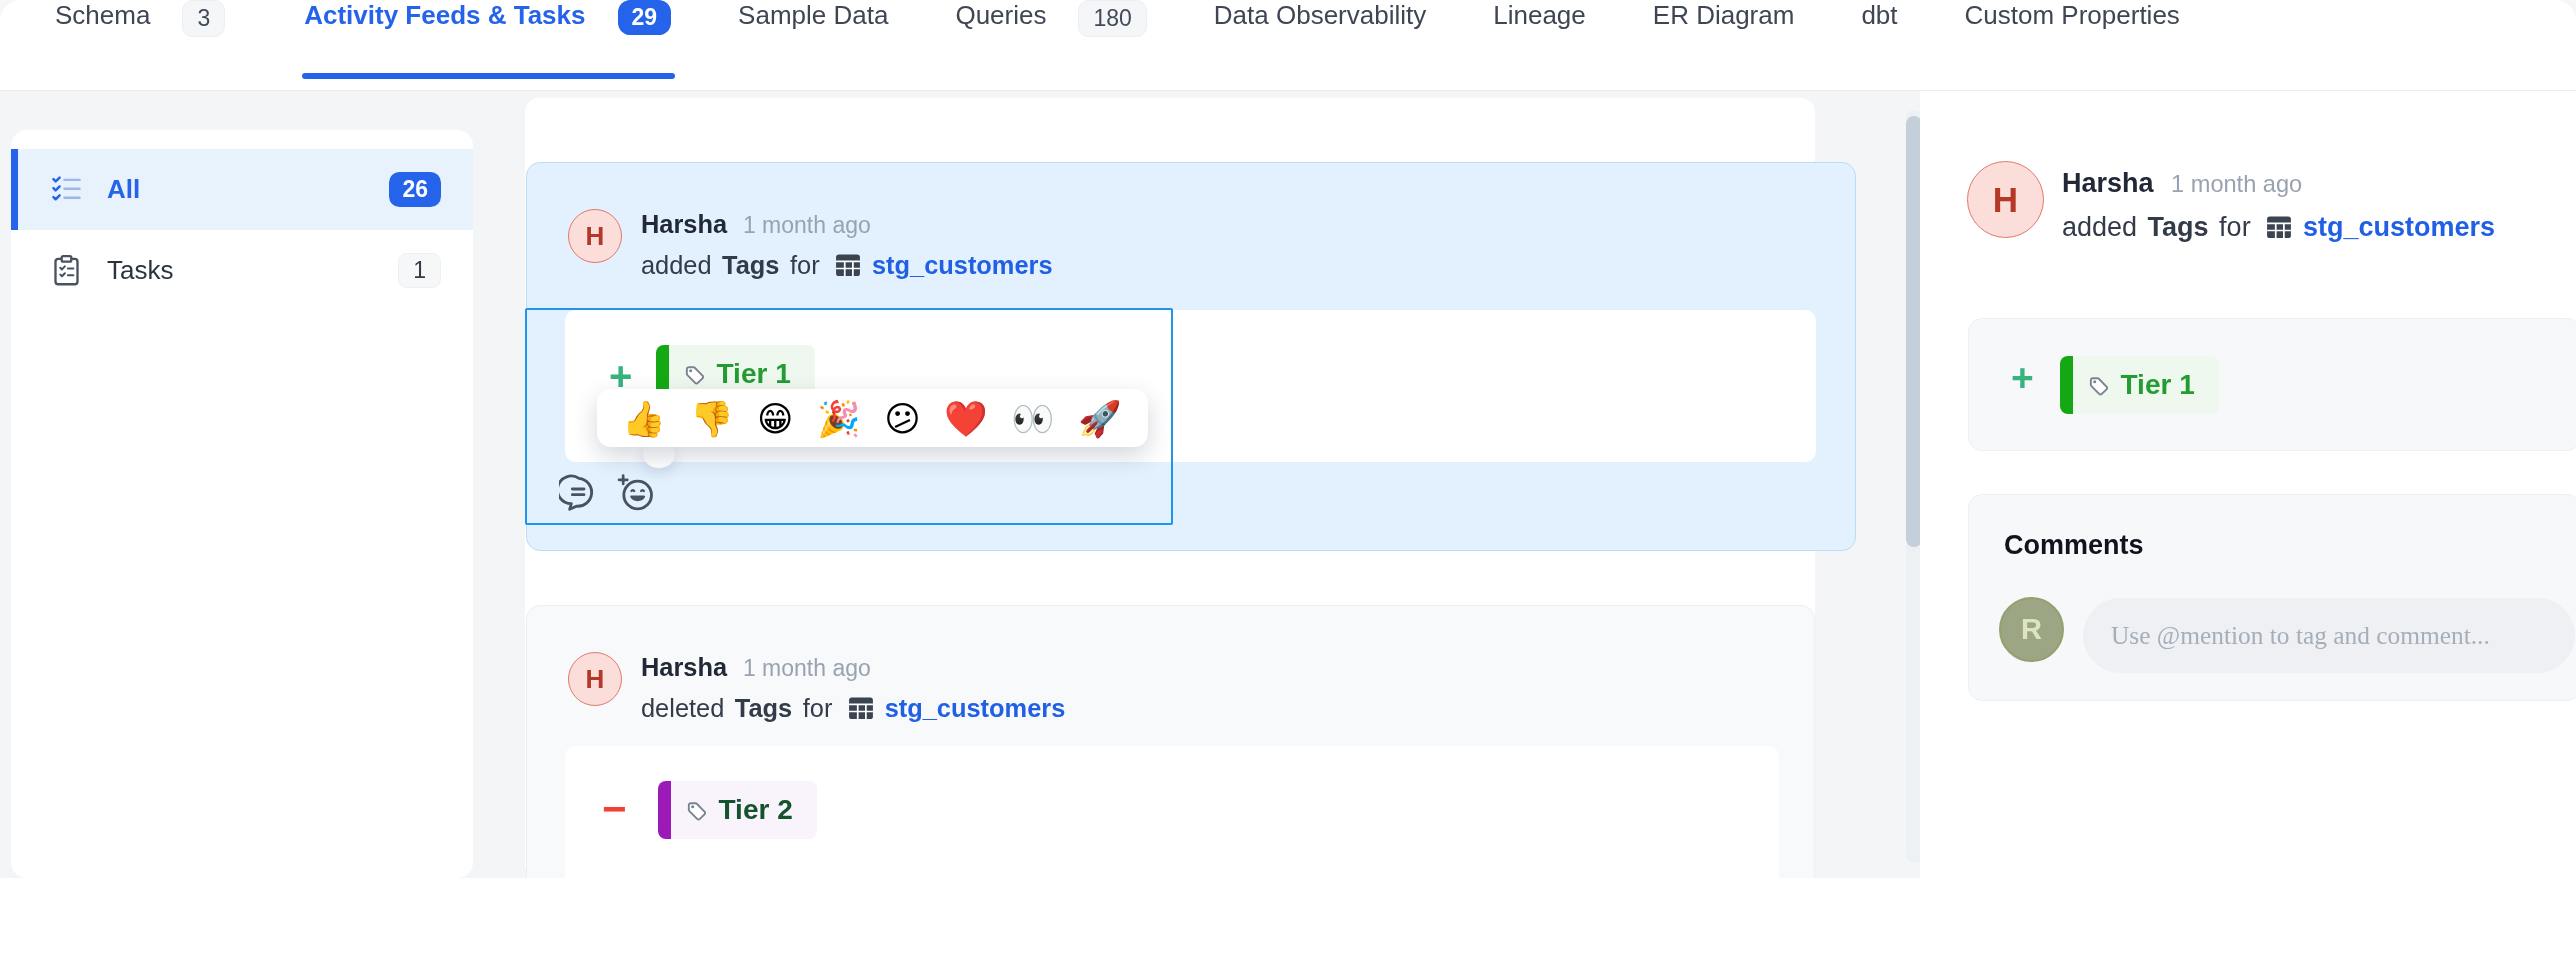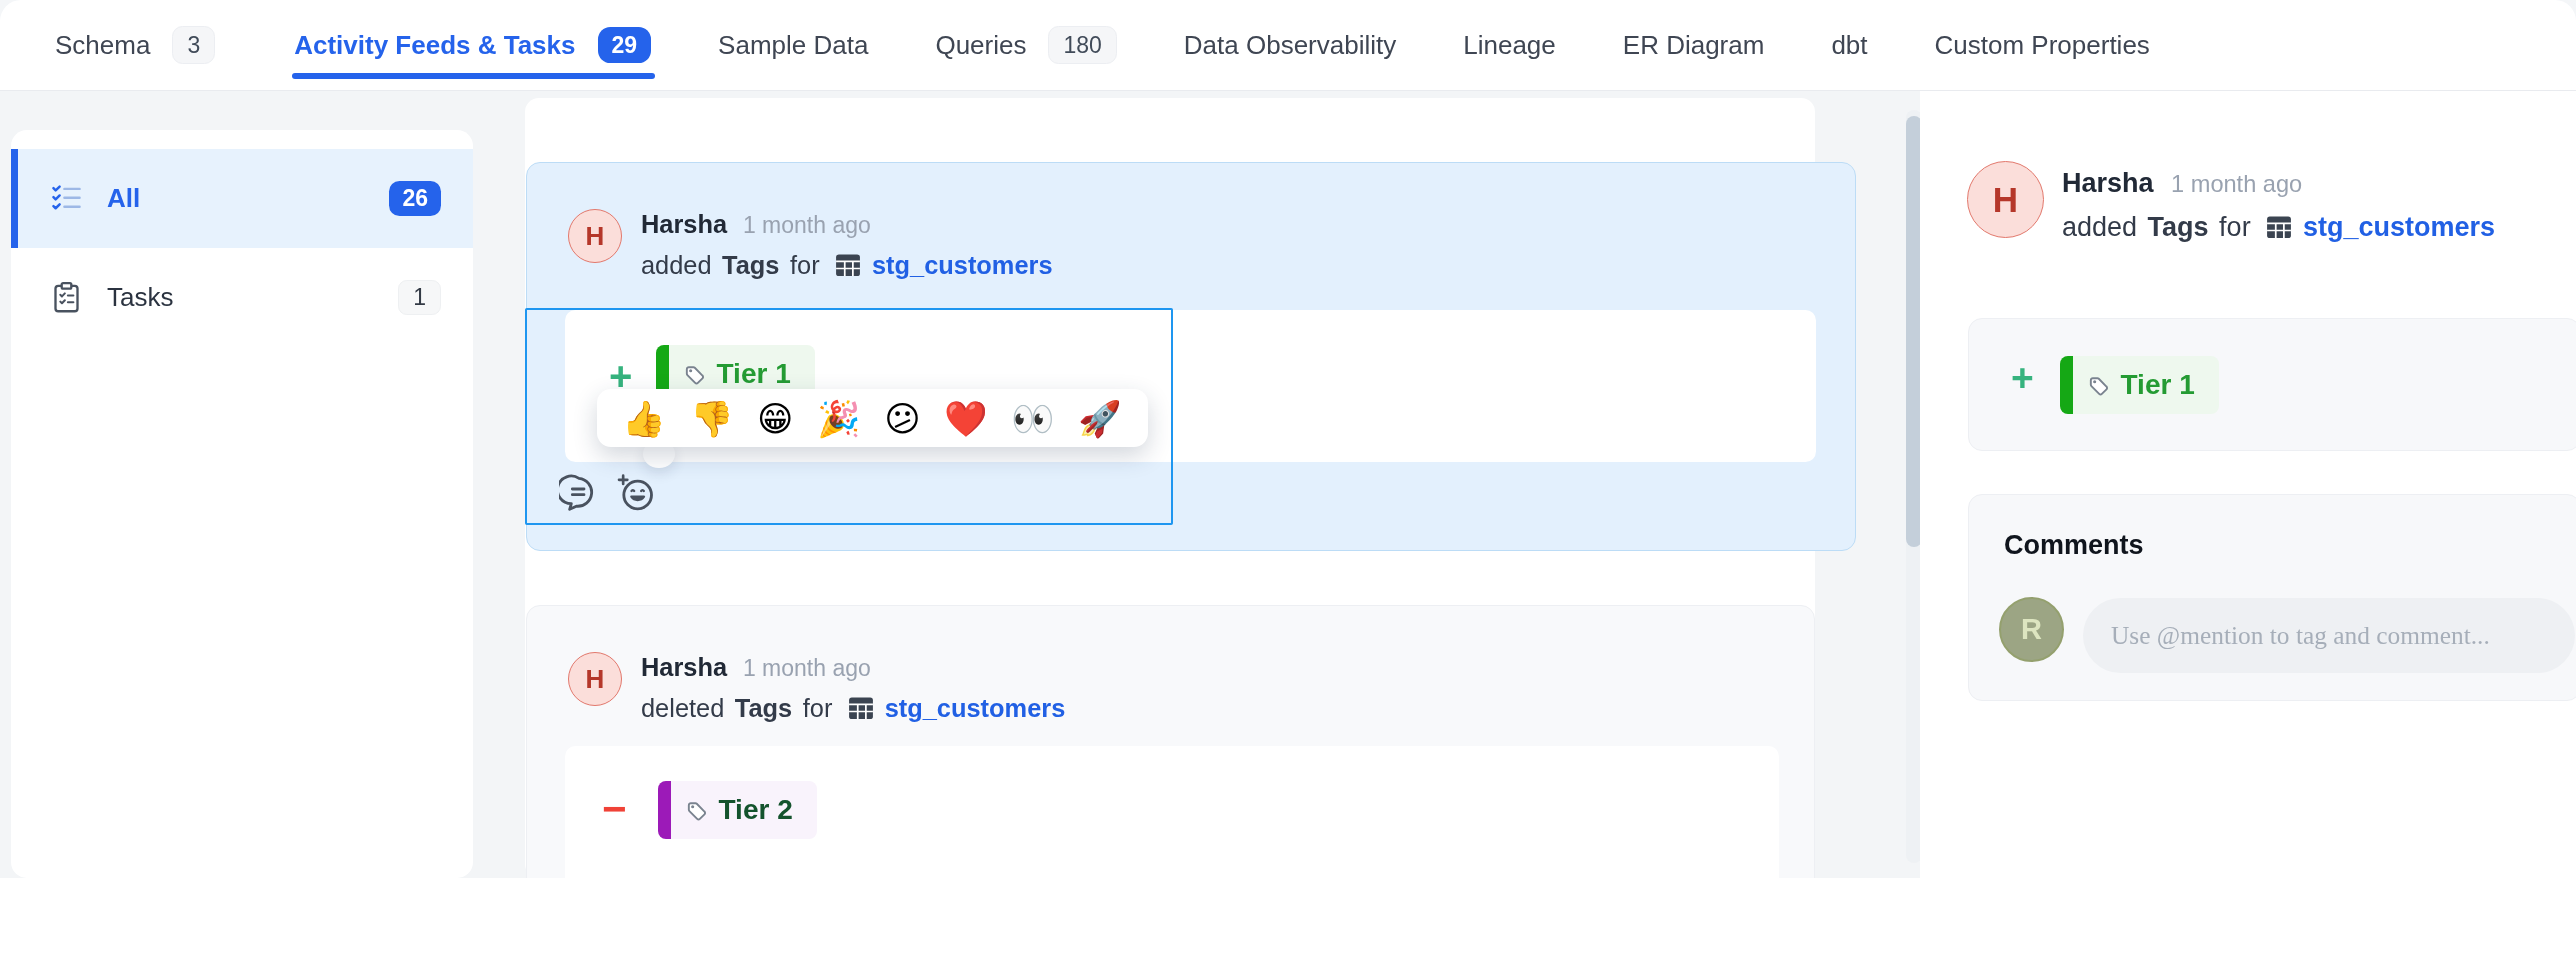--- a/index.html
+++ b/index.html
@@ -5,38 +5,38 @@
   * { margin:0; padding:0; box-sizing:border-box; }
   html,body { background:#ffffff; }
   body { font-family:"Liberation Sans","DejaVu Sans",sans-serif; }
   .canvas { position:relative; width:2576px; height:976px; overflow:hidden; background:#ffffff; }
 
   
   .top-gray { position:absolute; top:0; left:0; width:2576px; height:39px; background:#f4f6f8; }
   .tabs-bar { position:absolute; top:0; left:0; width:2576px; height:91px; background:#ffffff;
               border-bottom:1.8px solid #e9ebef; border-radius:21px 21px 0 0;
               display:flex; align-items:center; padding-left:55px; z-index:2; }
-  .tab { position:relative; height:100%; display:flex; align-items:center; gap:22px;
+  .tab { position:relative; height:100%; display:flex; align-items:flex-start; gap:32px;
          margin-right:67px; font-size:26px; color:#3f4653; cursor:pointer; white-space:nowrap; }
   .tab.active { color:#2563eb; font-weight:bold;margin-left:12px; }
   .tab.active::after { content:""; position:absolute; left:-1.8px; right:-3.5px; bottom:11.4px; height:6.1px;
                        background:#2563eb; border-radius:3.5px; }
   .badge { display:inline-flex; align-items:center; justify-content:center; font-size:23px;
            padding:6.1px 14px; border-radius:10.5px; line-height:1; }
   .badge.gray { background:#f5f6f8; border:1.8px solid #eceef2; color:#414b59; font-weight:normal; }
   .badge.blue { background:#2563eb; color:#ffffff; font-weight:bold; border-radius:12.3px; }
 
   
   .content { position:absolute; top:91px; left:0; width:2576px; height:787px;
              background:#f3f5f7; overflow:hidden; }
 
   
   .sidebar { position:absolute; left:10.5px; top:39px; width:462px; height:748px;
              background:#ffffff; border-radius:15.8px; padding-top:19px; }
-  .side-item { position:relative; height:99px; display:flex; align-items:center;
+  .side-item { position:relative; height:81px; display:flex; align-items:center;
                padding:0 31.5px 0 39px; font-size:26px; color:#2b3340; cursor:pointer; }
   .side-item .s-icon { width:33px; height:33px; margin-right:24.5px; flex:none; }
   .side-item .s-label { flex:1; }
   .side-item.active { background:#e7f2fd; color:#2563eb; font-weight:bold; }
   .side-item.active::before { content:""; position:absolute; left:0; top:0; bottom:0; width:7.9px; background:#2563eb; }
   .count-pill-blue { background:#2563eb; color:#fff; font-size:23px; font-weight:bold;
                      padding:6.1px 13px; border-radius:10.5px; line-height:1; }
   .count-pill-gray { background:#f6f7f8; border:1.8px solid #eef0f2; color:#333a45; font-size:23px;
                      padding:5.3px 14px; border-radius:8.8px; line-height:1; }
 

